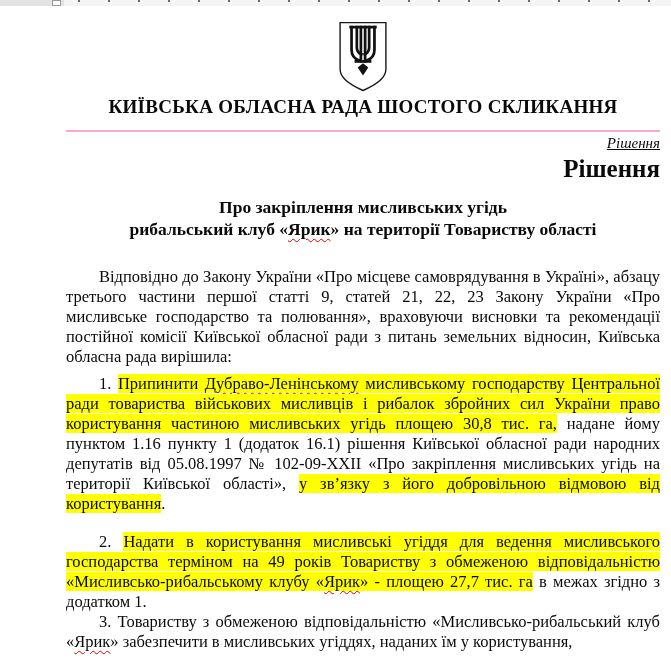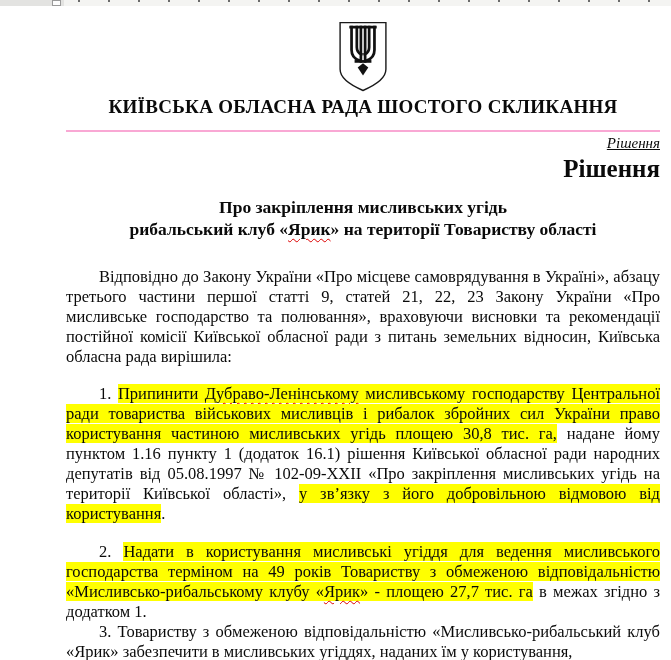--- a/index.html
+++ b/index.html
@@ -34,21 +34,21 @@
     text-align:right;font-weight:bold;font-size:25px;line-height:26px;
     margin:4px 0 0 0;
   }
   .subject{
     text-align:center;font-weight:bold;font-size:17.5px;line-height:22px;margin-top:14px;
   }
   .para{
     font-size:16.5px;line-height:20px;text-align:justify;text-indent:33px;margin:0;font-family:Liberation Serif, serif;
   }
   .para.intro{margin-top:27px;}
-  .para.gap-lg{margin-top:17px;}
+  .para.gap-lg{margin-top:7px;}
   .para.gap-xl{margin-top:18px;}
   .hl{background:var(--highlight,#ffff00);}
   .sq{
     text-decoration-line:underline;
     text-decoration-style:wavy;
     text-decoration-color:var(--squiggle,#dc0000);
     text-decoration-thickness:1px;
     text-underline-offset:3px;
   }
 </style>

